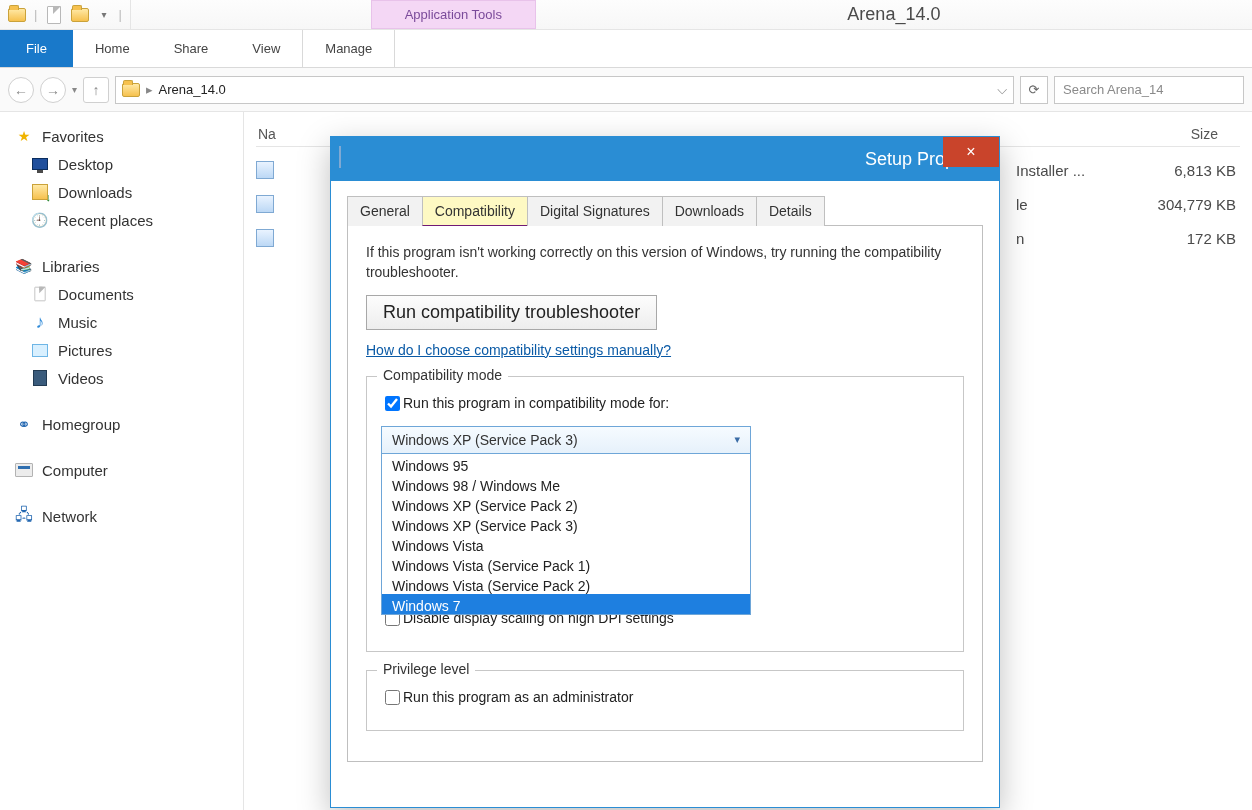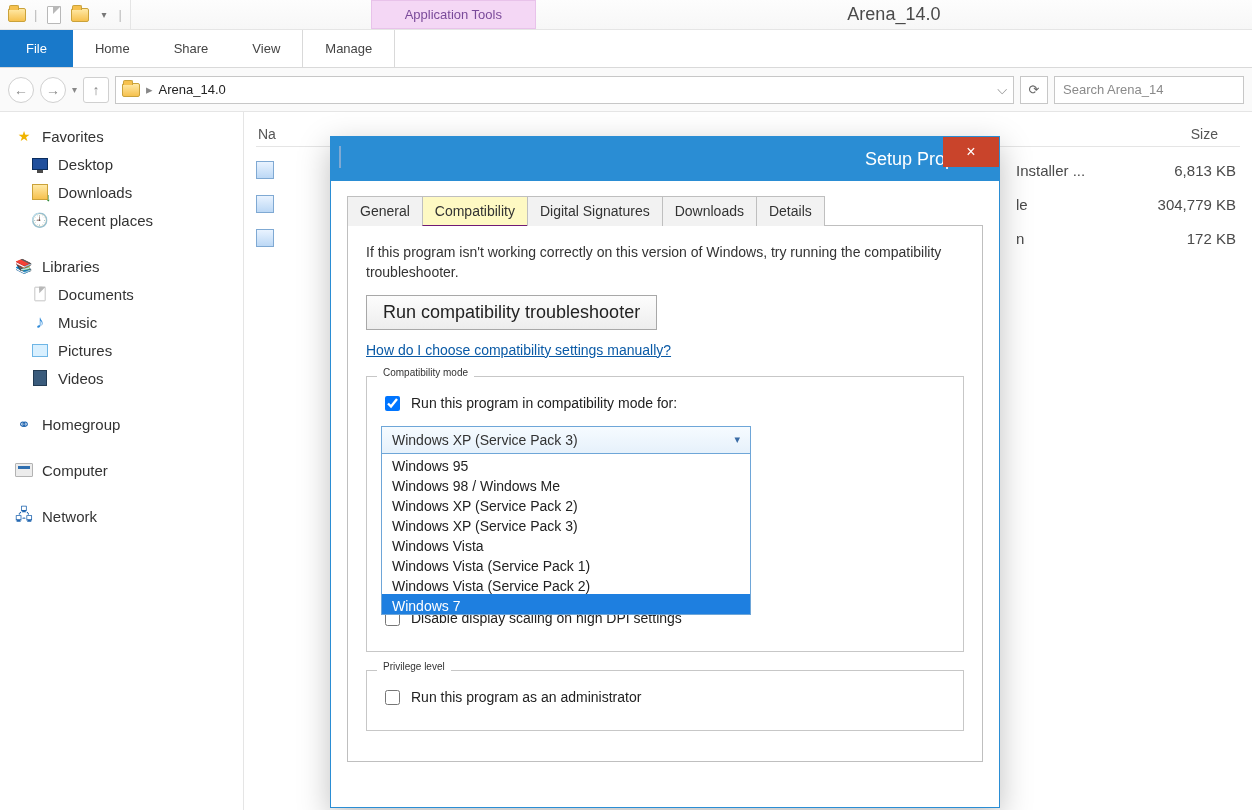--- a/index.html
+++ b/index.html
@@ -244,23 +244,23 @@
   .link{color:#0a5aa6;text-decoration:underline;font-size:14px;display:inline-block;margin-top:12px;}
   .gbox{
     border:1px solid #c7c7c7;
     margin-top:18px;
     padding:12px 14px 18px 14px;
     position:relative;
   }
   .gbox .legend{
     position:absolute; top:-10px; left:10px;
     background:#fff; padding:0 6px;
-    color:#333;font-size:10px;
-  }
-  .chk{display:flex;align-items:center;gap:8px;font-size:14px;margin:4px 0;}
+    color:#333;font-size:14px;
+  }
+  .chk{display:flex;align-items:center;font-size:14px;margin:4px 0;}
   .chk input{width:15px;height:15px;}
   .combo{
     margin-top:12px;
     width:370px;
     position:relative;
   }
   .combo-sel{
     height:28px;
     border:1px solid #6ea6d8;
     background:linear-gradient(#f6fbff,#e6f1fb);

